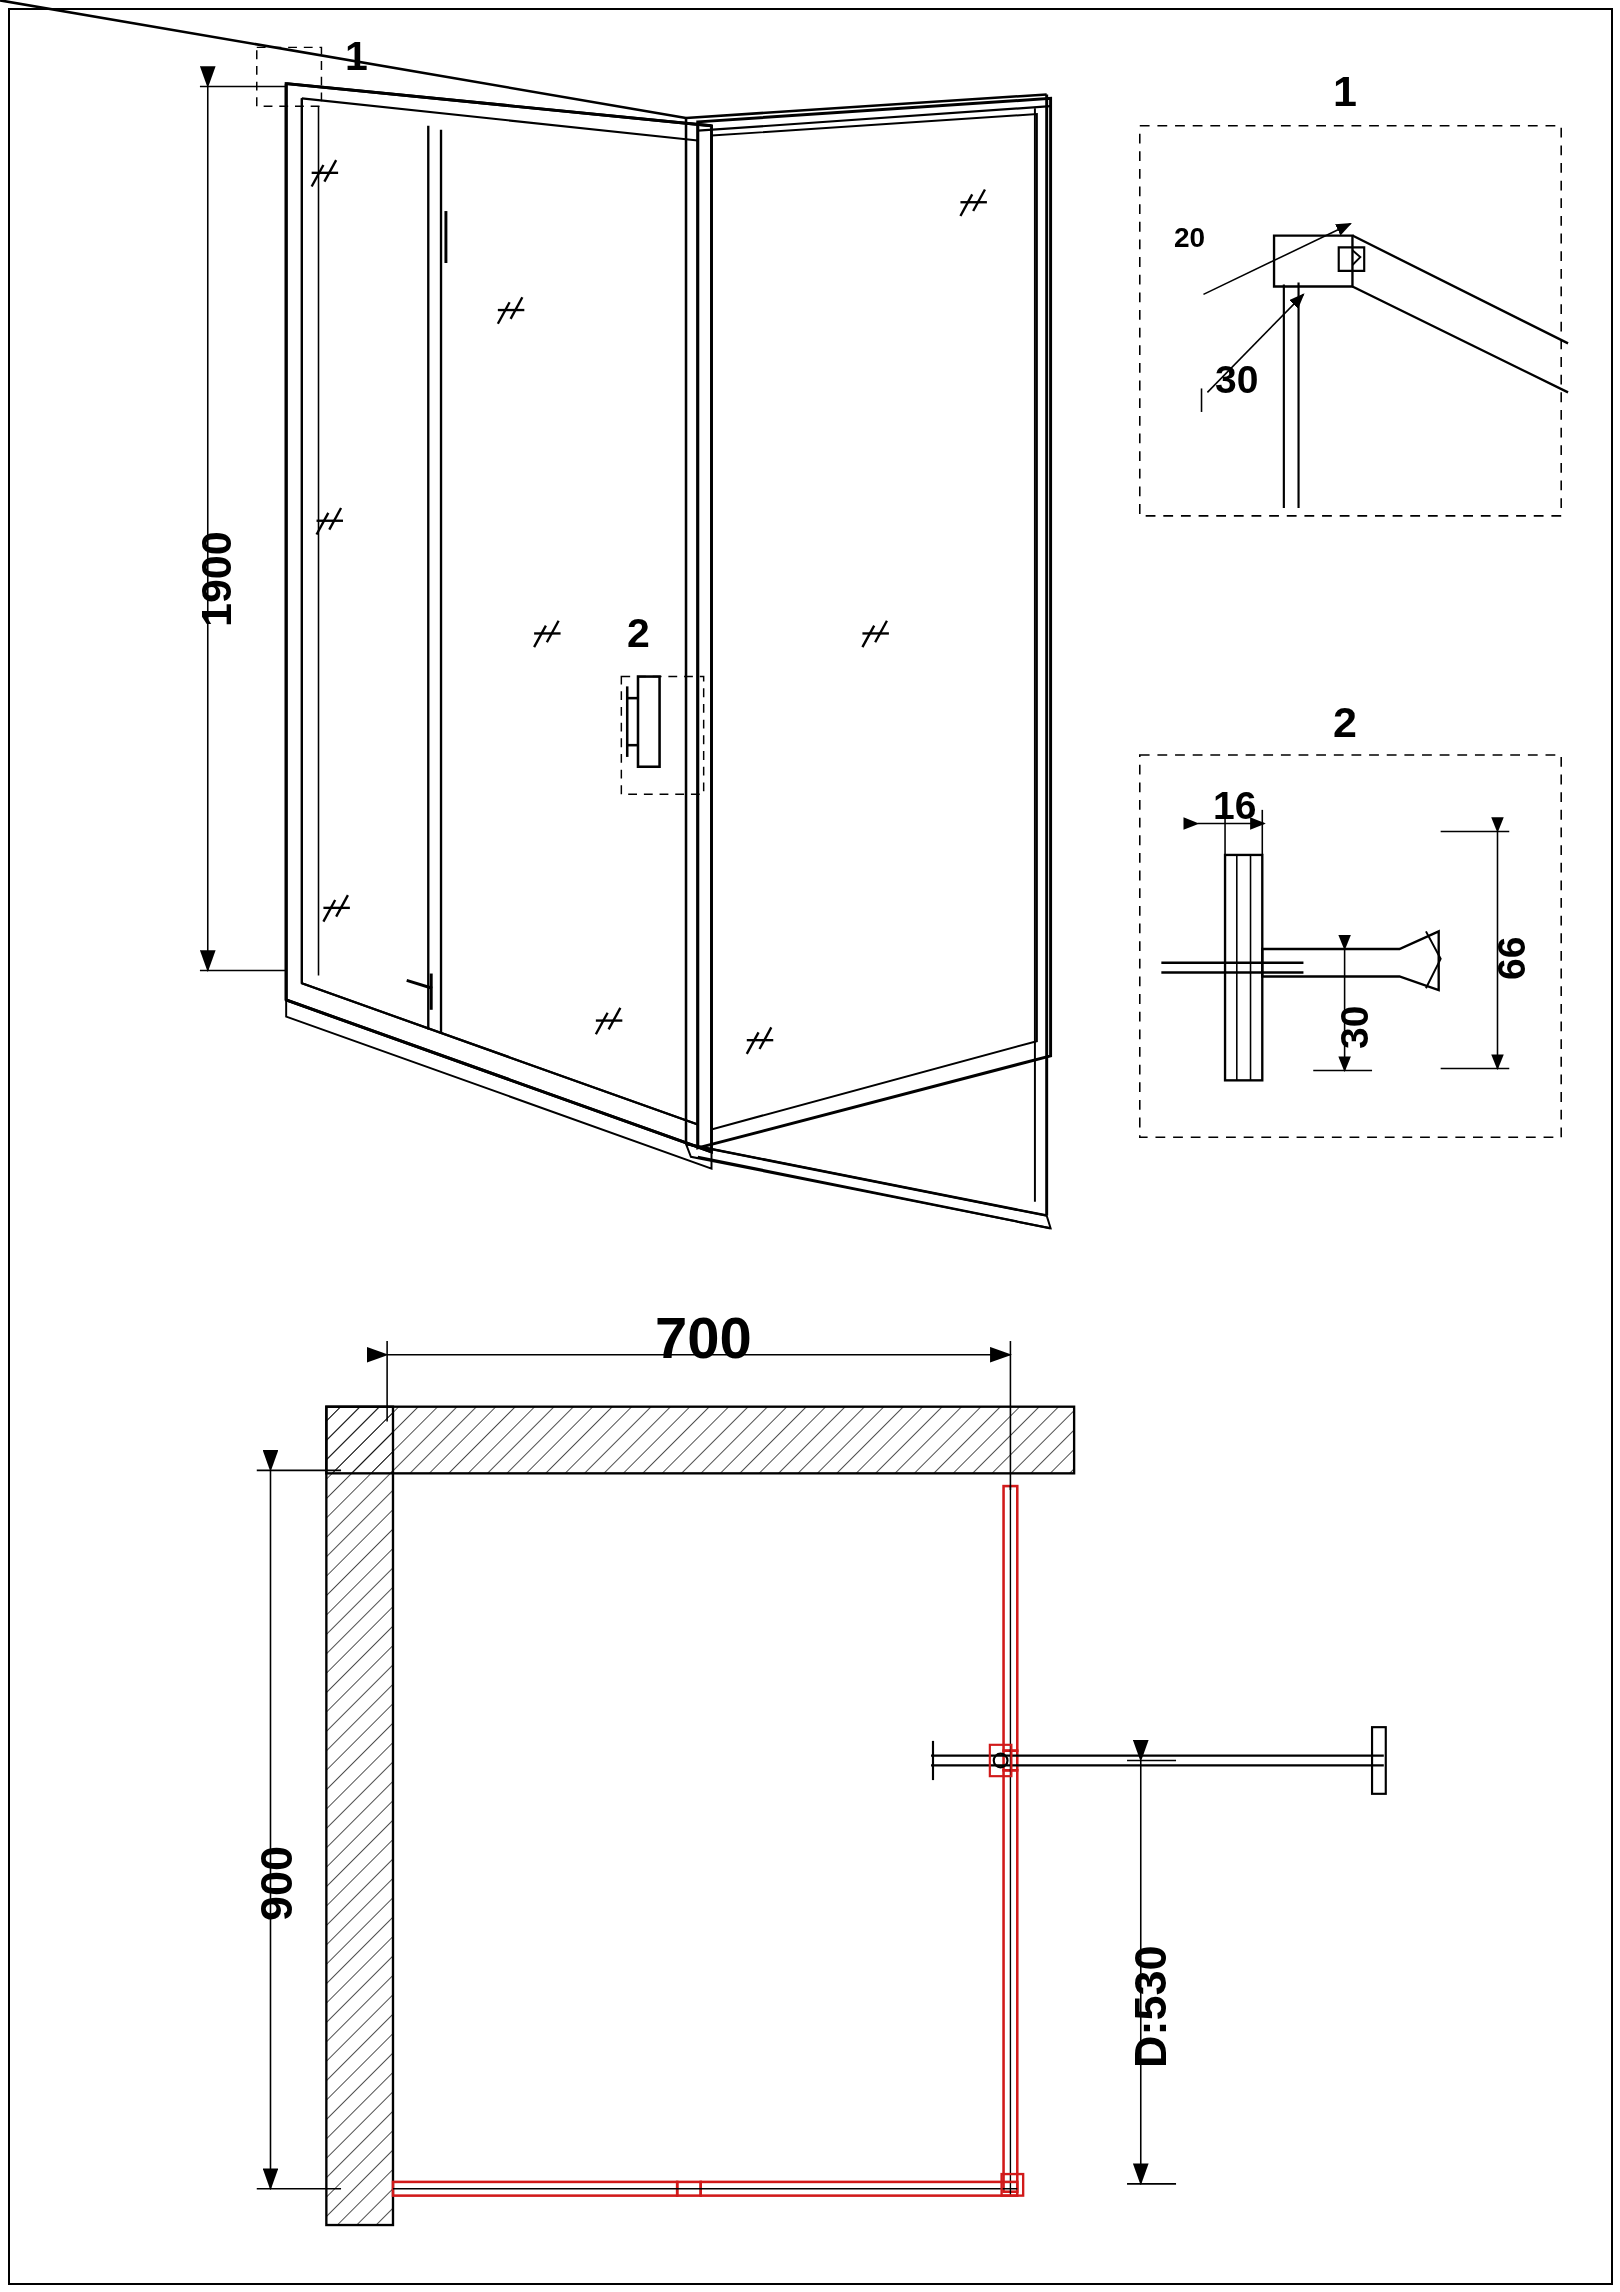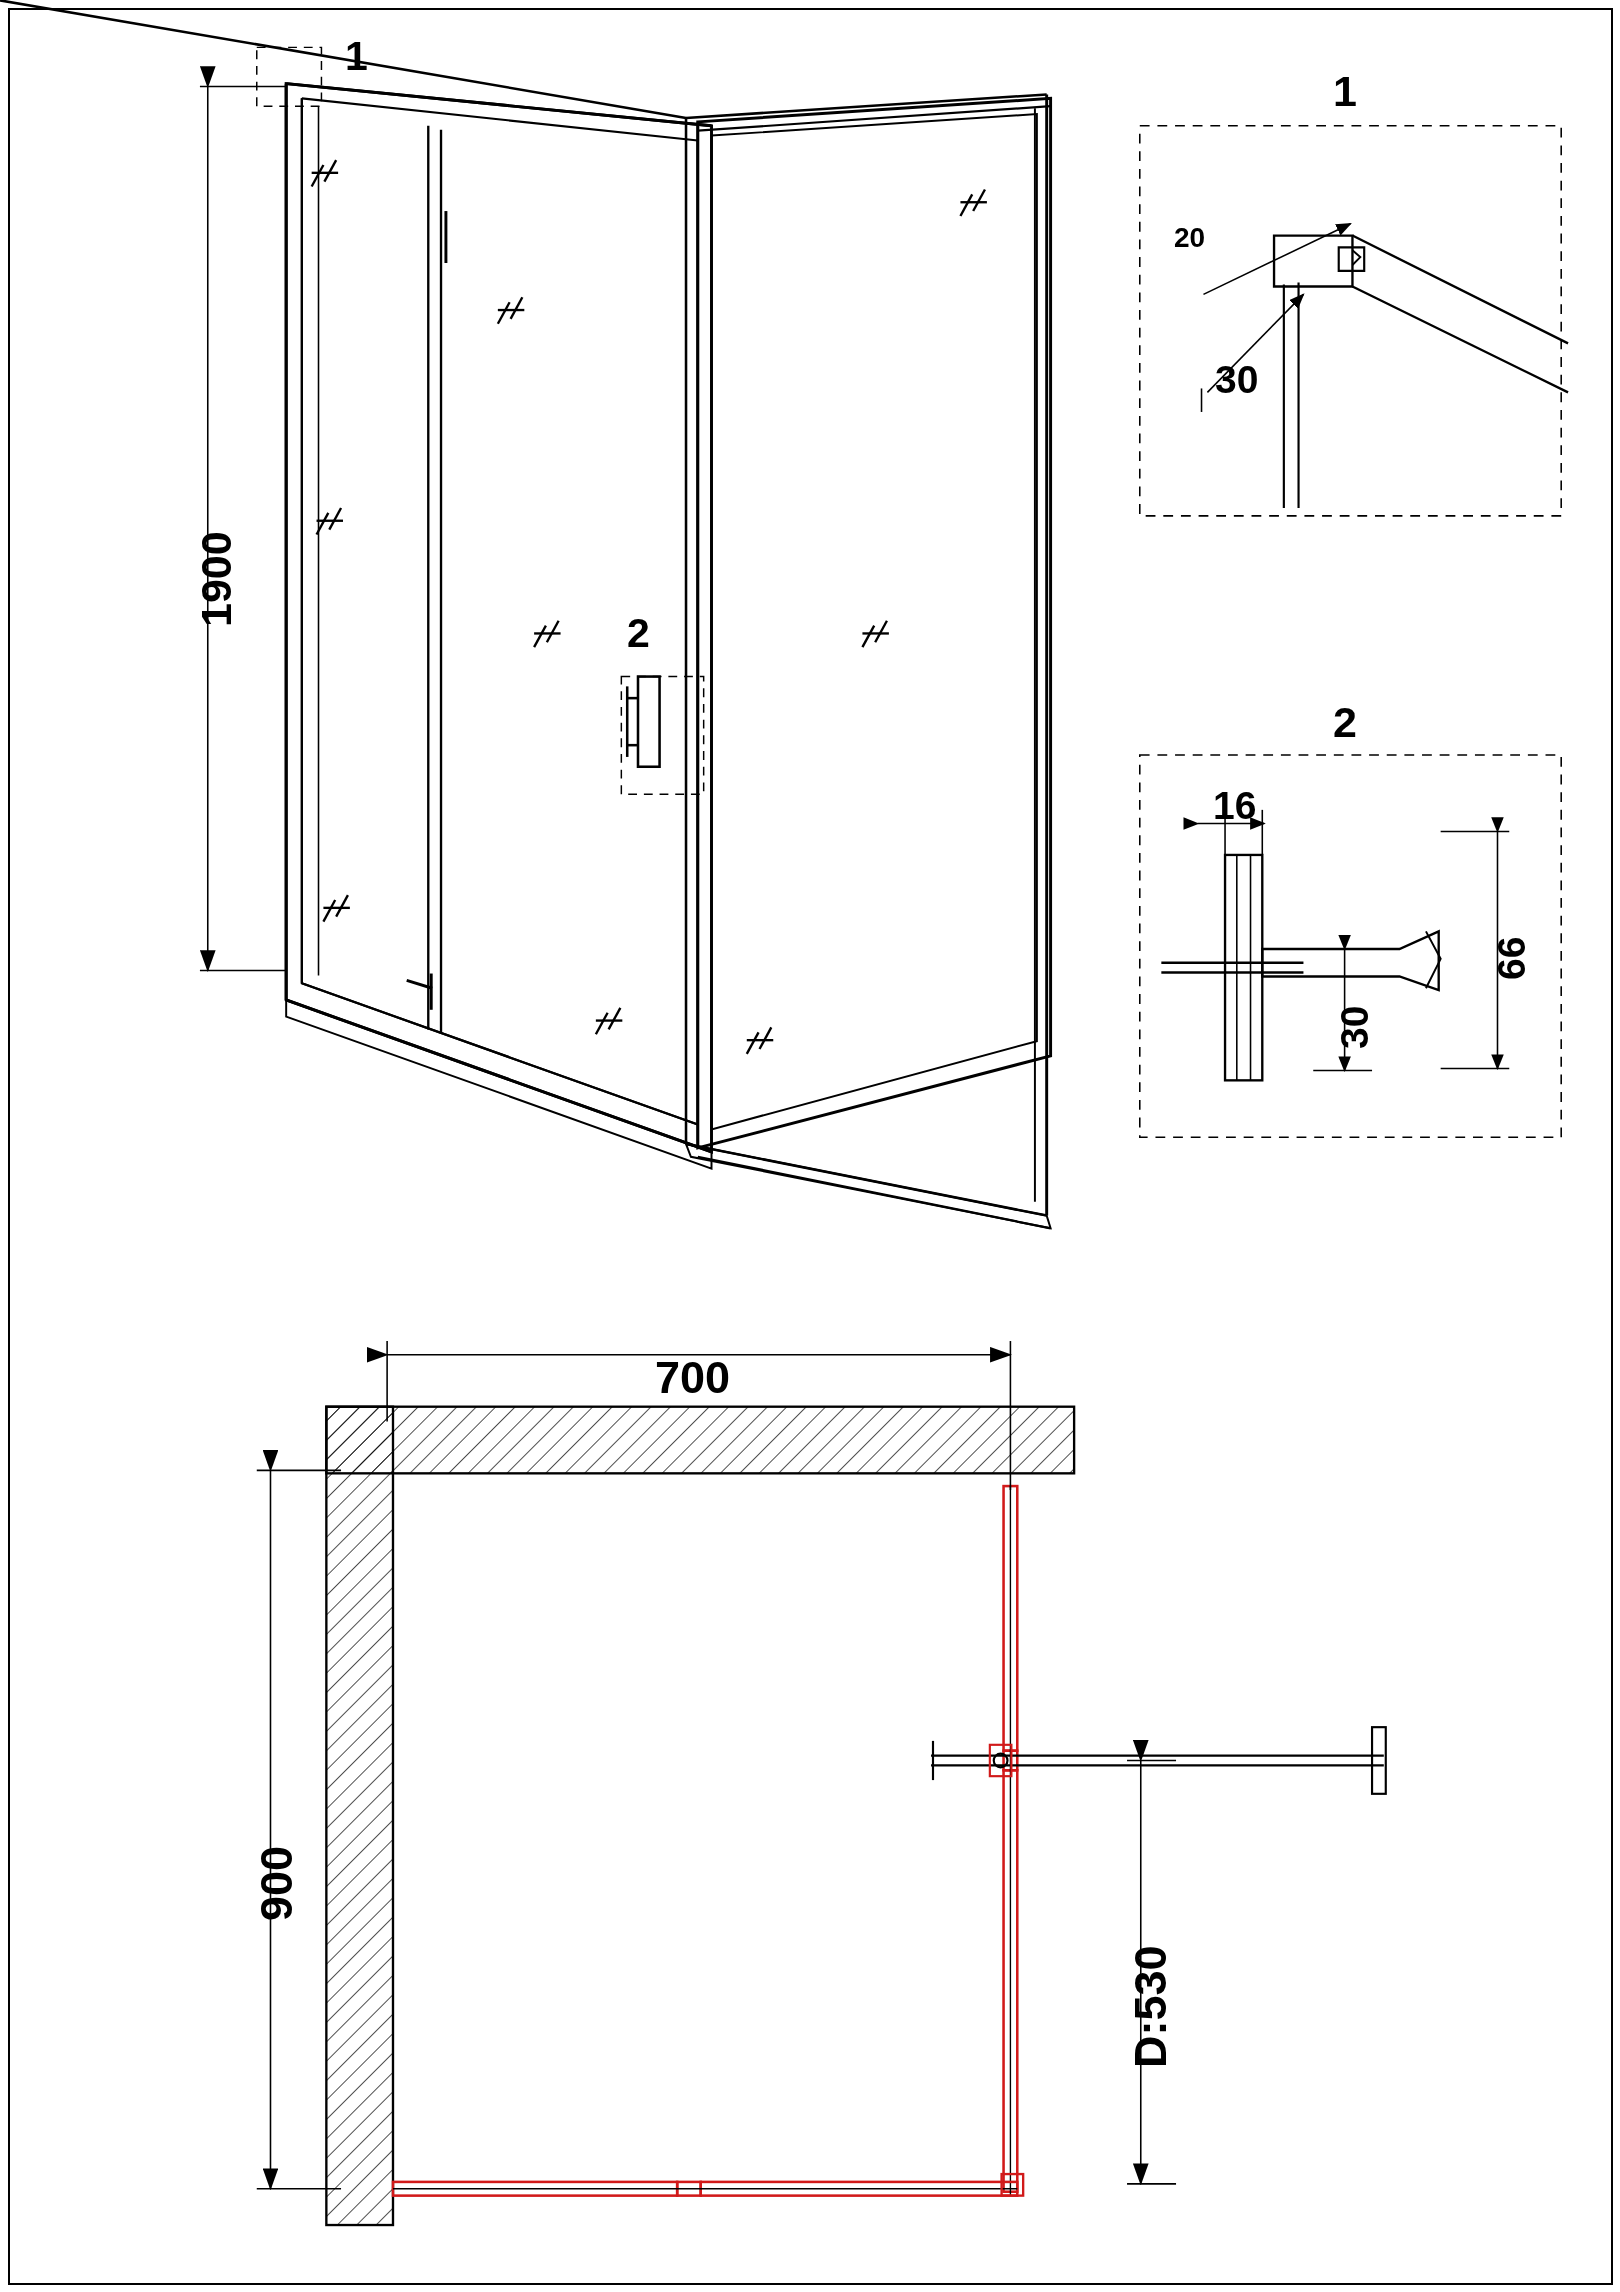--- a/index.html
+++ b/index.html
@@ -238,18 +238,18 @@
 
   <div class="lbl" style="left:1333px;top:67px;font-size:43px;">1</div>
   <div class="lbl" style="left:1174px;top:222px;font-size:28px;">20</div>
   <div class="lbl" style="left:1215px;top:358px;font-size:39px;">30</div>
 
   <div class="lbl" style="left:1333px;top:698px;font-size:43px;">2</div>
   <div class="lbl" style="left:1213px;top:784px;font-size:39px;">16</div>
   <div class="lbl rot" style="left:1490px;top:980px;font-size:39px;">66</div>
   <div class="lbl rot" style="left:1333px;top:1049px;font-size:39px;">30</div>
 
-  <div class="lbl" style="left:655px;top:1352px;font-size:45px;">700</div>
+  <div class="lbl" style="left:655px;top:1304px;font-size:58px;">700</div>
   <div class="lbl rot" style="left:251px;top:1921px;font-size:45px;">900</div>
   <div class="lbl rot" style="left:1125px;top:2068px;font-size:45px;">D:530</div>
 
 </div>
 
 
 </body></html>

